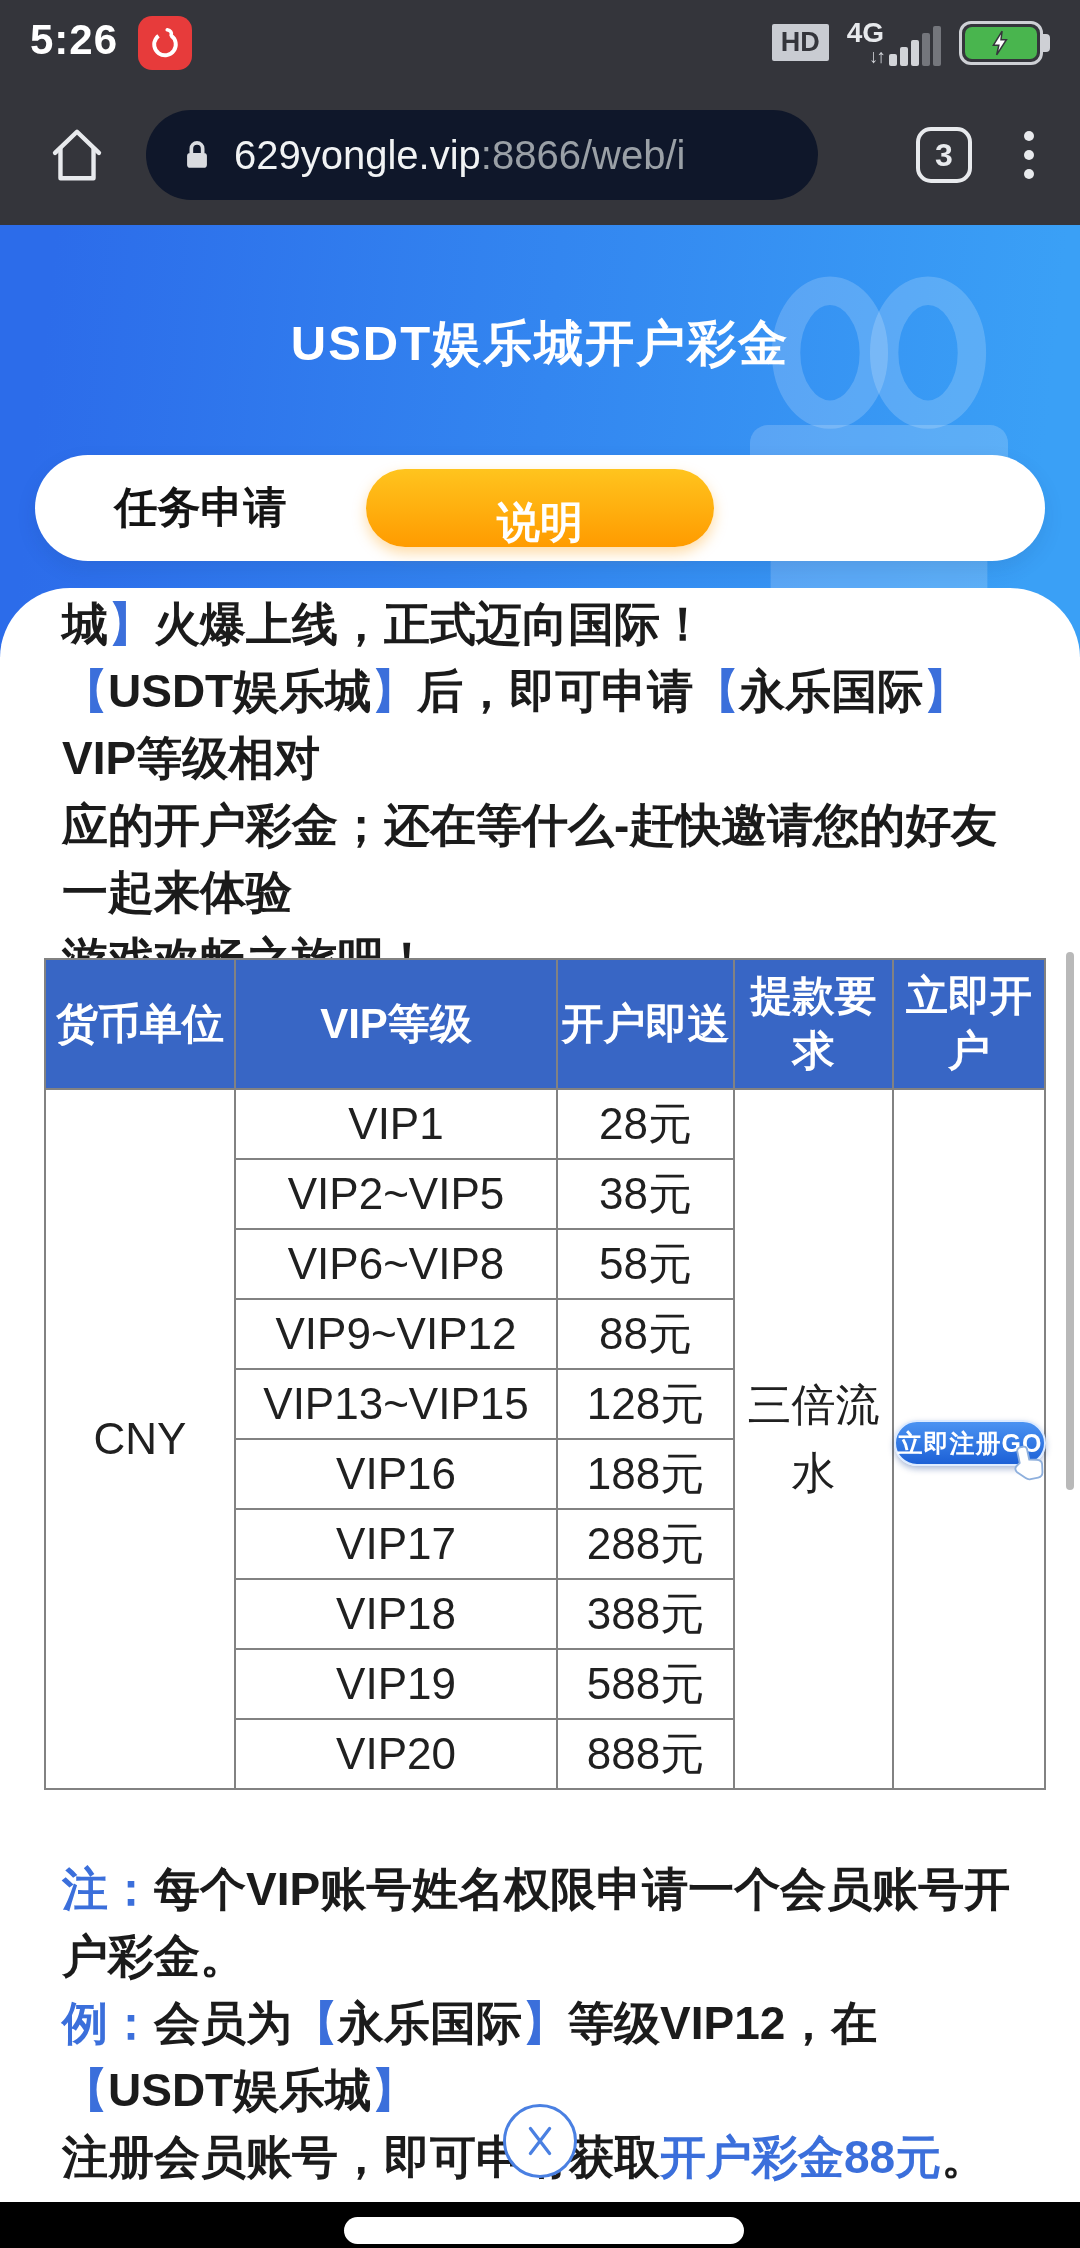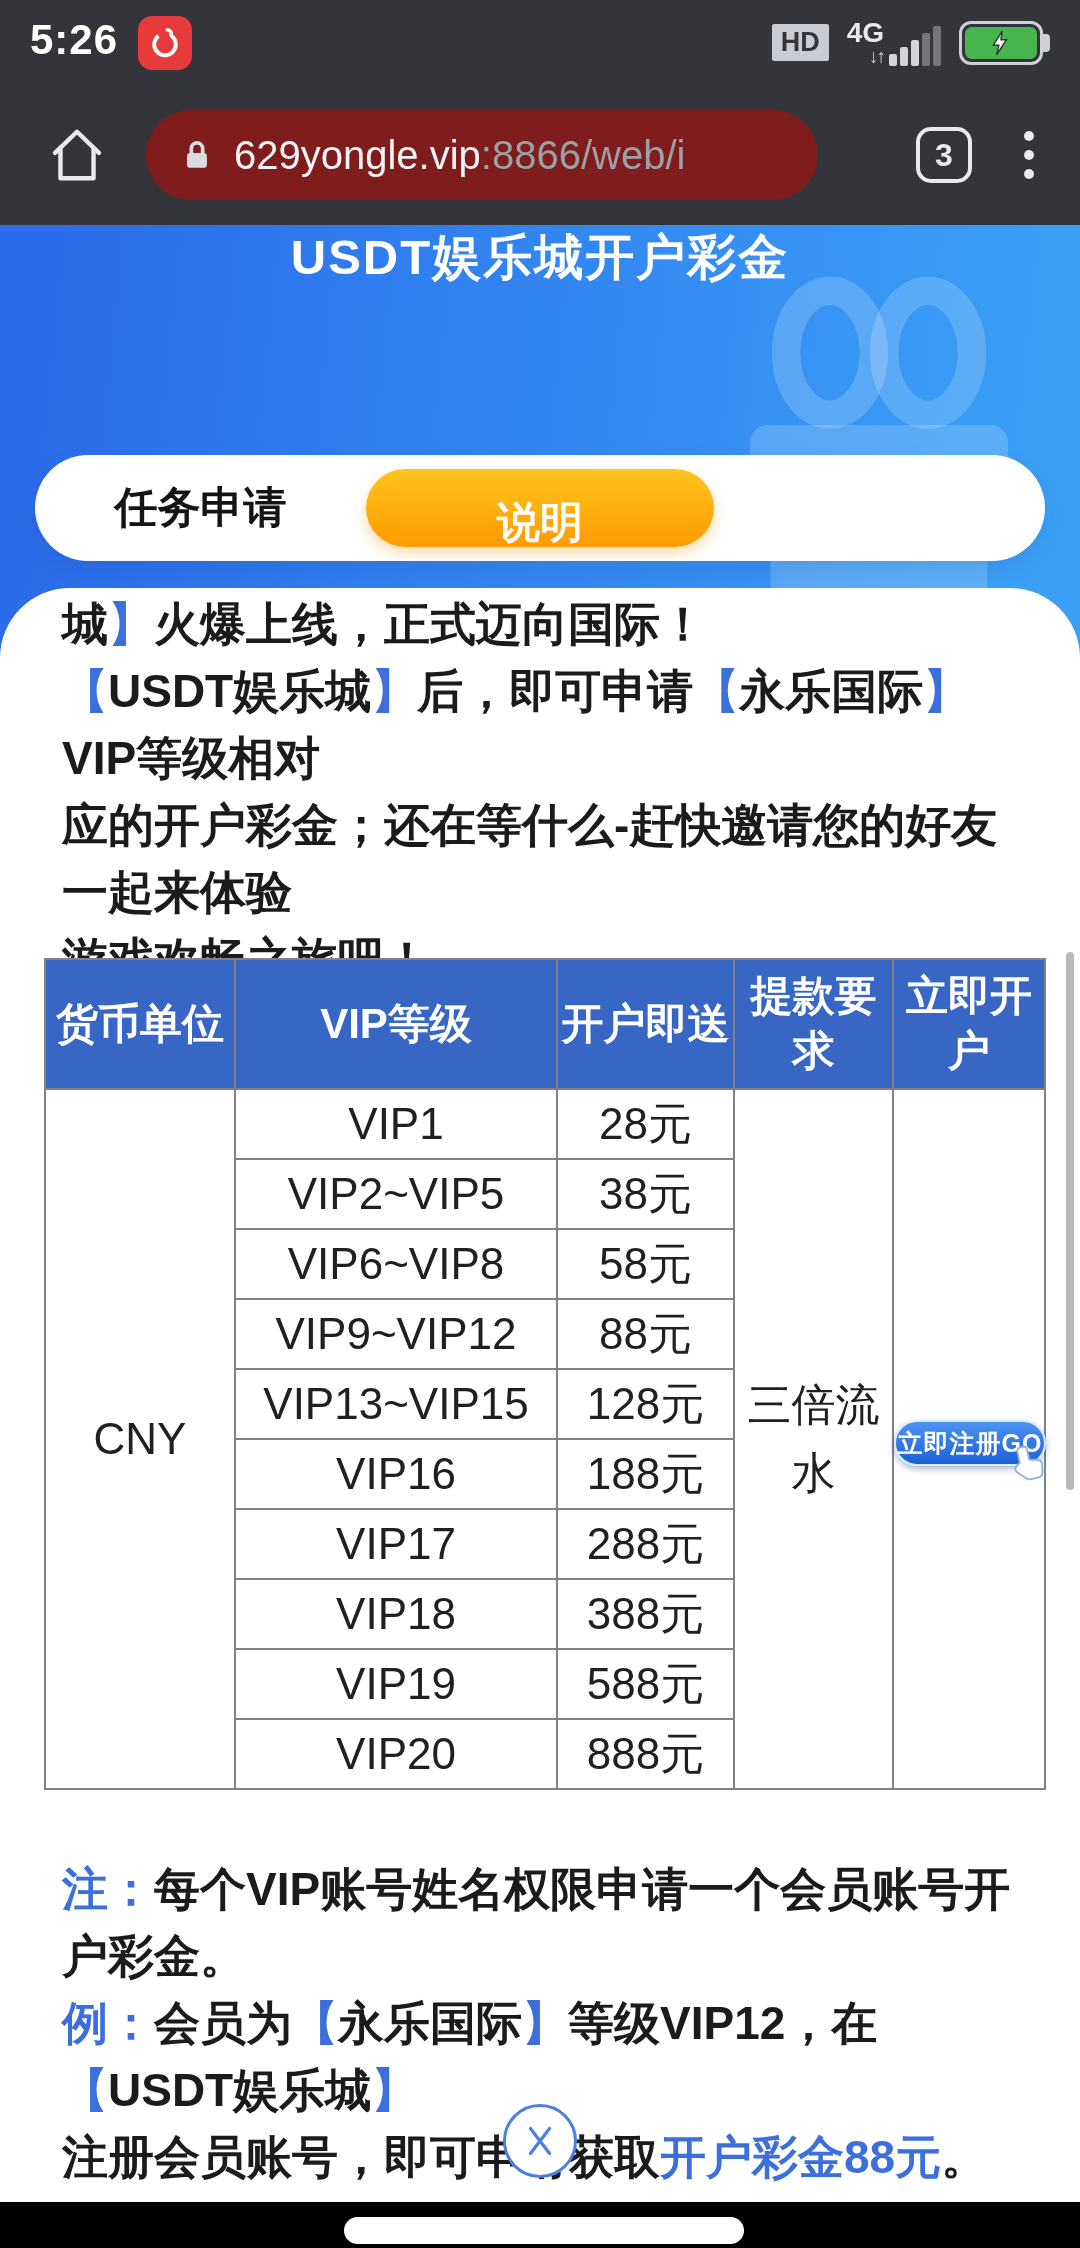--- a/index.html
+++ b/index.html
@@ -31,34 +31,34 @@
   .battery { display:flex; align-items:center; }
   .bat-body { width:84px; height:44px; border:3px solid #ced0d5; border-radius:12px;
     padding:3px; display:flex; }
   .bat-fill { flex:1; background:#49b54e; border-radius:7px;
     display:flex; align-items:center; justify-content:center; }
   .bat-nub { width:7px; height:18px; background:#ced0d5; border-radius:0 4px 4px 0; }
   
   .chrome { position:absolute; top:85px; left:0; width:1080px; height:140px;
     background:#34353b; display:flex; align-items:center; padding:0 46px; }
   .home-btn { margin-right:38px; display:flex; }
-  .url-pill { width:672px; height:90px; border-radius:45px; background:#7f1d1d;
+  .url-pill { width:672px; height:90px; border-radius:45px; background:#0f172a;
     display:flex; align-items:center; padding:0 34px; gap:20px; overflow:hidden; }
   .url-text { font-size:40px; white-space:nowrap; }
   .url-host { color:#f1f3f4; }
   .url-suffix { color:#9aa0a6; }
   .tab-counter { margin-left:auto; width:56px; height:56px; border:4px solid #e8eaed;
     border-radius:15px; color:#e8eaed; font-size:32px; font-weight:bold;
     display:flex; align-items:center; justify-content:center; }
   .kebab { margin-left:52px; display:flex; flex-direction:column; gap:9px; }
   .kebab i { width:10px; height:10px; border-radius:50%; background:#e8eaed; }
   
   .hero { position:absolute; top:225px; left:0; width:1080px; height:432px;
     background:linear-gradient(96deg,#2c6cea 5%,#3aa0f6 95%); overflow:hidden; }
-  .hero-title { text-align:center; color:#fff; font-size:49px;
+  .hero-title { margin-top:86px; text-align:center; color:#fff; font-size:49px;
     font-weight:bold; letter-spacing:2px; }
   .gift { position:absolute; right:46px; top:40px; }
   
   .sheet { position:absolute; top:588px; left:0; width:1080px; height:1614px;
     background:#fff; border-radius:70px 70px 0 0; }
   
   .tabbar { position:absolute; top:455px; left:35px; width:1010px; height:106px;
     background:#fff; border-radius:53px; display:flex; align-items:center;
     box-shadow:0 8px 20px rgba(20,40,90,.10); }
   .tab { width:331px; text-align:center; font-size:43px; font-weight:bold; color:#141414; }

